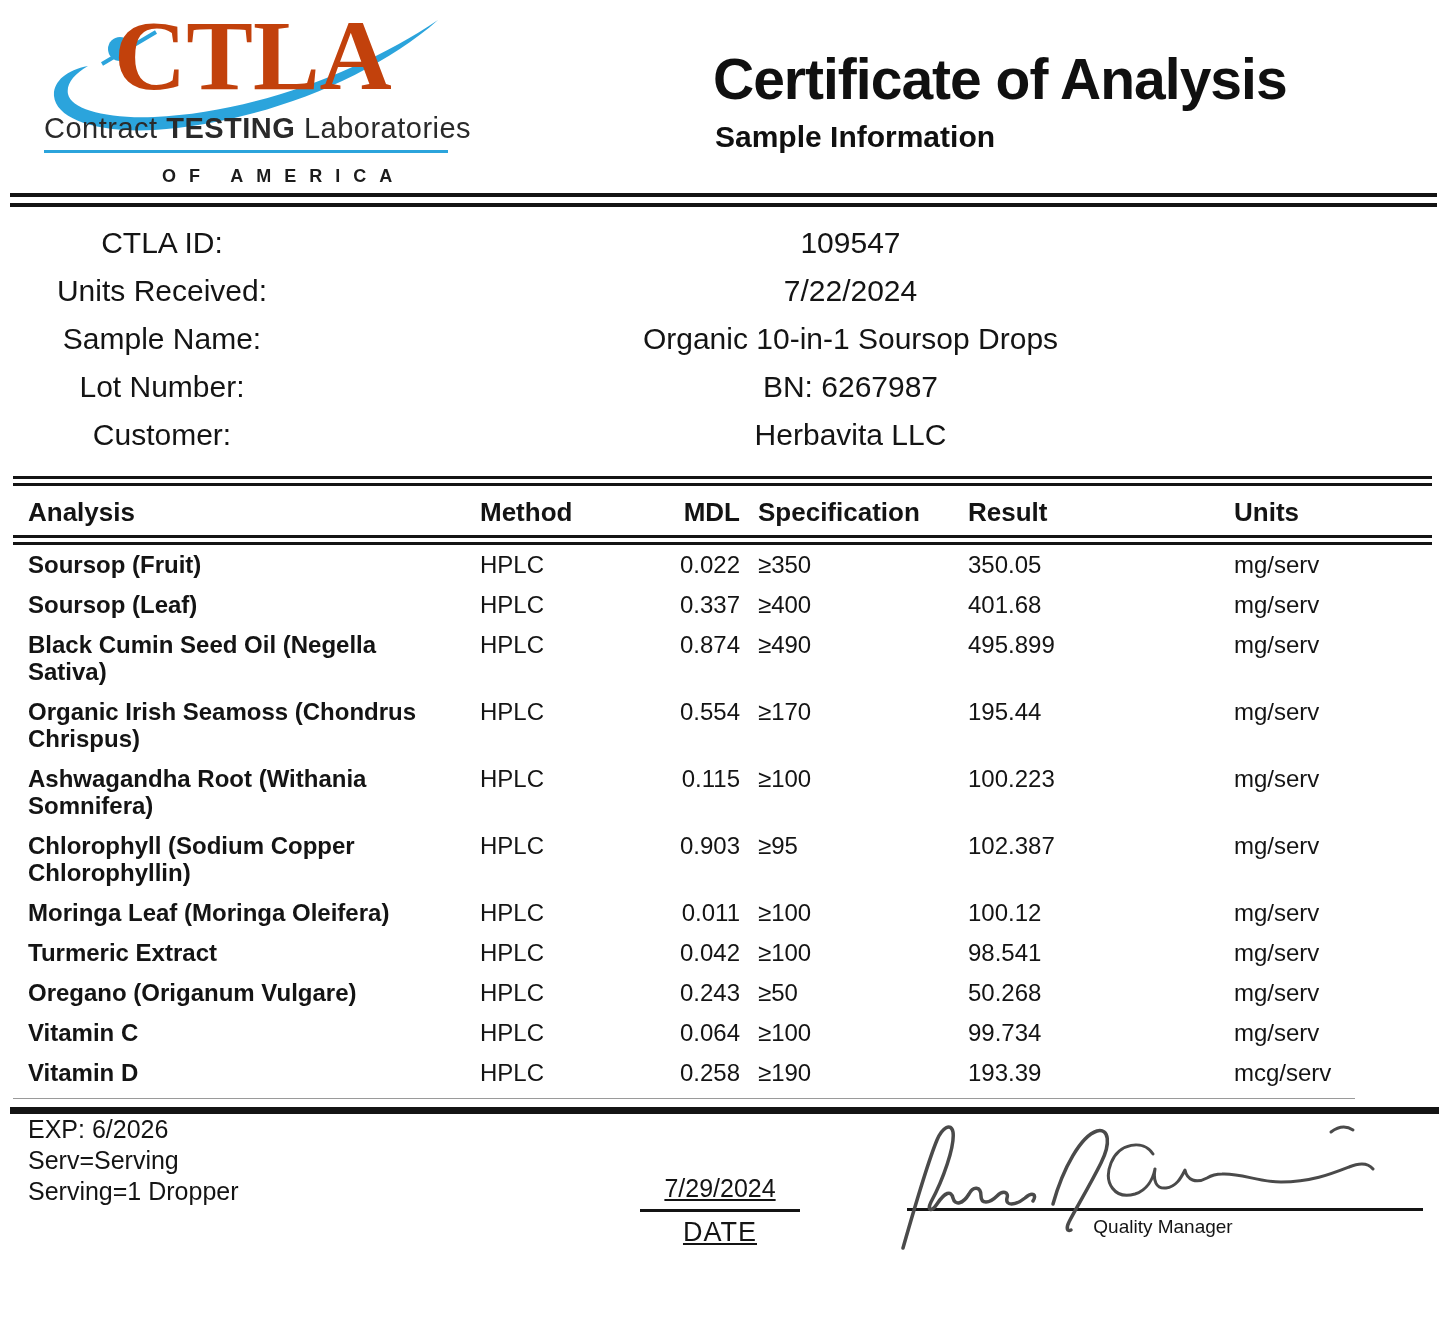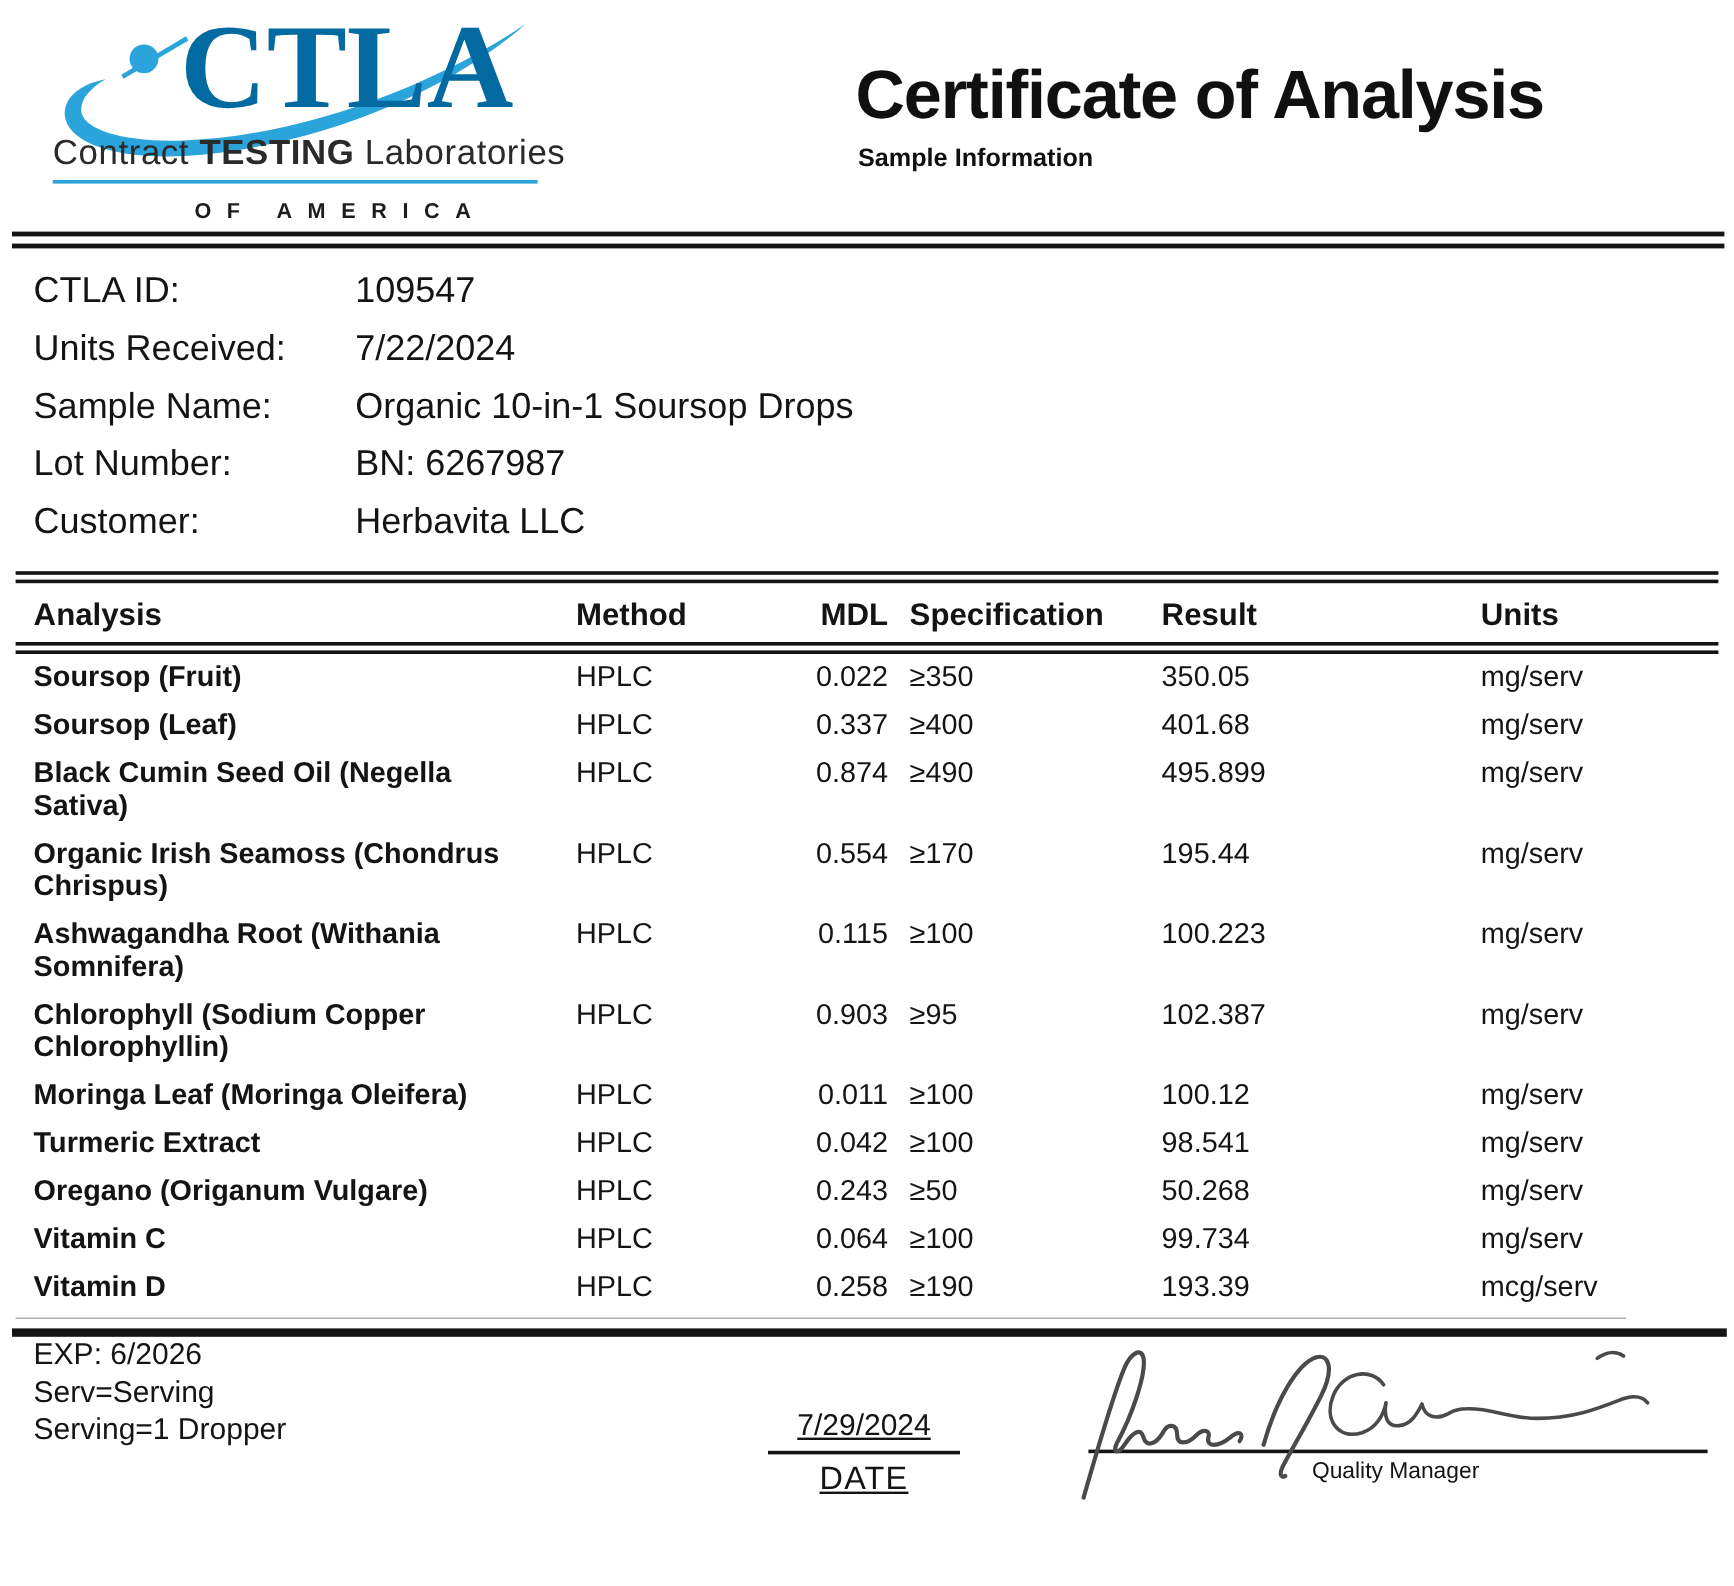--- a/index.html
+++ b/index.html
@@ -7,43 +7,43 @@
     position:relative;width:1445px;height:1322px;background:#ffffff;
     font-family:"Liberation Sans",sans-serif;color:#141414;overflow:hidden;
     margin:0 auto;
   }
   
   .logo{position:absolute;left:14px;top:6px;width:450px;height:190px;}
   .logo-swoosh{position:absolute;left:0;top:0;z-index:0;}
   .logo-acronym{
     position:relative;z-index:1;margin-left:100px;
     font-family:"Liberation Serif",serif;font-weight:bold;
-    font-size:100px;line-height:1.0;letter-spacing:0px;color:#0369a1;text-align:center;
+    font-size:100px;line-height:1.0;letter-spacing:0px;color:#c2410c;
   }
   .logo-tagline{
     position:relative;z-index:1;margin:6px 0 0 30px;width:406px;
     font-size:29px;letter-spacing:0.5px;color:#2a2a2a;white-space:nowrap;
   }
   .logo-tagline b{font-weight:bold;}
   .logo-underline{margin:5px 0 0 30px;width:404px;height:3px;background:var(--accent,#2ba4dc);}
   .logo-subtagline{
     margin:13px 0 0 148px;font-size:18px;font-weight:bold;letter-spacing:13px;color:#1c1c1c;
   }
   
   .titles{position:absolute;left:713px;top:46px;}
   .doc-title{margin:0;font-size:57px;font-weight:bold;letter-spacing:-1px;color:#101010;}
-  .doc-subtitle{margin:8px 0 0 2px;font-size:21px;font-weight:bold;color:#101010;}
+  .doc-subtitle{margin:8px 0 0 2px;font-size:30px;font-weight:bold;color:#101010;}
   
   .rule-double-top{
     position:absolute;top:193px;left:10px;right:8px;height:6px;
     border-top:4px solid #141414;border-bottom:4px solid #141414;
   }
   
   .sample-info{position:absolute;left:28px;top:219px;right:40px;}
-  .info-row{display:flex;padding:7px 0;font-size:30px;line-height:34px;}
+  .info-row{display:flex;padding:7px 0;font-size:30px;line-height:34px;text-align:center;}
   .info-label{width:268px;flex:0 0 268px;}
   .info-value{flex:1;}
   
   .results{position:absolute;left:0;top:476px;right:0;}
   .rule-2{margin:0 13px;height:4px;border-top:3px solid #141414;border-bottom:3px solid #141414;}
   .t-row{
     display:grid;grid-template-columns:452px 200px 76px 212px 266px 1fr;
     padding:6px 28px 7px;align-items:start;
   }
   .t-head .cell{font-size:26px;font-weight:bold;line-height:34px;}

